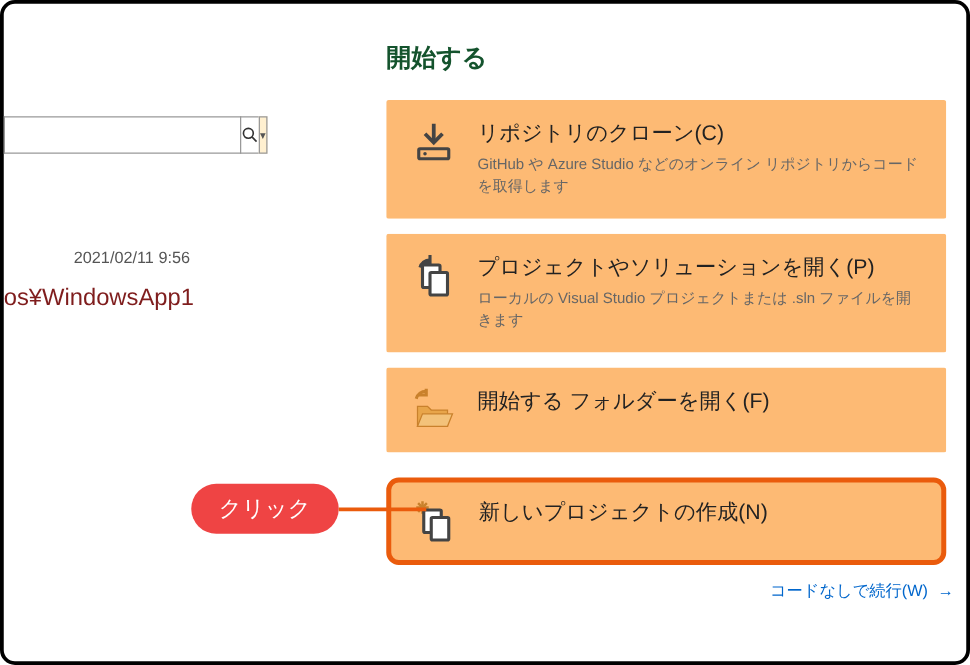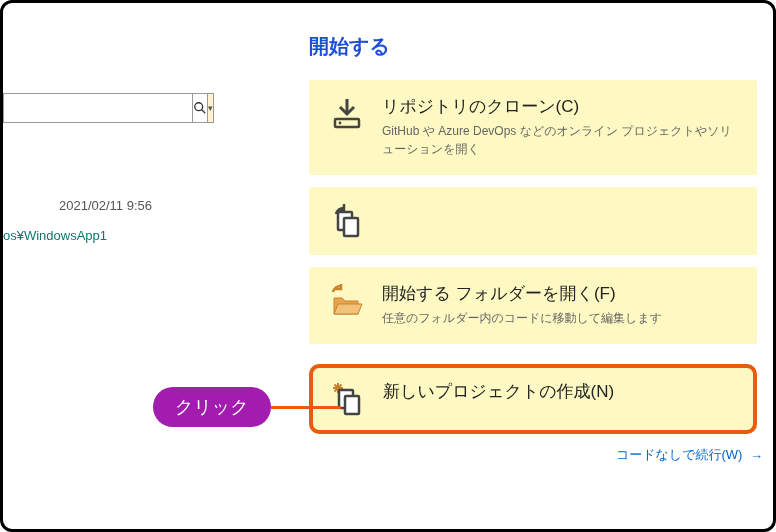--- a/index.html
+++ b/index.html
@@ -66,36 +66,36 @@
     position: absolute;
     left: 56px;
     top: 195px;
     font-size: 13px;
     color: #555;
   }
   .recent-path {
     position: absolute;
     left: 0;
     top: 225px;
-    font-size: 13px;
-    color: #0f766e;
+    font-size: 19px;
+    color: #7f1d1d;
   }
   .right-pane {
     position: absolute;
     left: 300px;
     top: 30px;
     width: 460px;
   }
   .start-title {
     font-size: 20px;
-    color: #1d4ed8;
+    color: #14532d;
     margin: 0 0 20px 6px;
   }
   .card {
-    background: #fef9c3;
+    background: #fdba74;
     border-radius: 2px;
     margin: 0 6px 12px 6px;
     padding: 12px 16px 14px 16px;
     display: flex;
     gap: 16px;
     cursor: pointer;
     border: 3px solid transparent;
   }
   .card.highlight {
     border: 4px solid #ea5b0c;
@@ -131,21 +131,21 @@
   .continue-link .arrow { margin-left: 4px; }
   .callout {
     position: absolute;
     left: 150px;
     top: 384px;
     display: flex;
     align-items: center;
     z-index: 5;
   }
   .callout-bubble {
-    background: #a21caf;
+    background: #ef4444;
     color: #fff;
     font-size: 18px;
     font-weight: 500;
     padding: 8px 22px;
     border-radius: 22px;
     white-space: nowrap;
   }
   .callout-line {
     width: 70px;
     height: 3px;
@@ -178,47 +178,50 @@
     <div class="card-icon">
       <svg width="34" height="34" viewBox="0 0 34 34">
         <line x1="17" y1="2" x2="17" y2="16" stroke="#444" stroke-width="3"></line>
         <polyline points="10,10 17,17 24,10" fill="none" stroke="#444" stroke-width="3"></polyline>
         <rect x="5" y="22" width="24" height="8" rx="1" fill="none" stroke="#444" stroke-width="2.5"></rect>
         <circle cx="10" cy="26" r="1.4" fill="#444"></circle>
       </svg>
     </div>
     <div class="card-body">
       <div class="card-title">リポジトリのクローン(C)</div>
-      <div class="card-desc">GitHub や Azure DevOps などのオンライン プロジェクトやソリューションを開く</div>
+      <div class="card-desc">GitHub や Azure Studio などのオンライン リポジトリからコードを取得します</div>
     </div>
   </div>
 
   <div class="card">
     <div class="card-icon">
       <svg width="34" height="34" viewBox="0 0 34 34">
         <path d="M6 10 a8 8 0 0 1 8 -6" fill="none" stroke="#444" stroke-width="2.5"></path>
         <polyline points="14,0 14,6 8,6" fill="none" stroke="#444" stroke-width="2.5"></polyline>
         <rect x="8" y="8" width="14" height="18" rx="1" fill="#fff" stroke="#444" stroke-width="2.5"></rect>
         <rect x="14" y="14" width="14" height="18" rx="1" fill="#fff" stroke="#444" stroke-width="2.5"></rect>
       </svg>
     </div>
+    <div class="card-body">
+      <div class="card-title">プロジェクトやソリューションを開く(P)</div>
+      <div class="card-desc">ローカルの Visual Studio プロジェクトまたは .sln ファイルを開きます</div>
+    </div>
   </div>
 
   <div class="card">
     <div class="card-icon">
       <svg width="34" height="34" viewBox="0 0 34 34">
         <path d="M3 8 a8 8 0 0 1 8 -6" fill="none" stroke="#c9812c" stroke-width="2.5"></path>
         <polyline points="11,-1 11,5 5,5" fill="none" stroke="#c9812c" stroke-width="2.5"></polyline>
         <path d="M4 14 h8 l3 3 h13 v13 h-24 z" fill="#e8a54a" stroke="#c9812c" stroke-width="1"></path>
         <path d="M4 30 l4 -10 h24 l-4 10 z" fill="#f3c27a" stroke="#c9812c" stroke-width="1"></path>
       </svg>
     </div>
     <div class="card-body">
       <div class="card-title">開始する フォルダーを開く(F)</div>
-      <div class="card-desc">任意のフォルダー内のコードに移動して編集します</div>
     </div>
   </div>
 
   <div class="card highlight">
     <div class="card-icon">
       <svg width="34" height="34" viewBox="0 0 34 34">
         <g stroke="#c9812c" stroke-width="2" fill="#e8a54a">
           <line x1="7" y1="1" x2="7" y2="11"></line>
           <line x1="2" y1="6" x2="12" y2="6"></line>
           <line x1="3.5" y1="2.5" x2="10.5" y2="9.5"></line>

